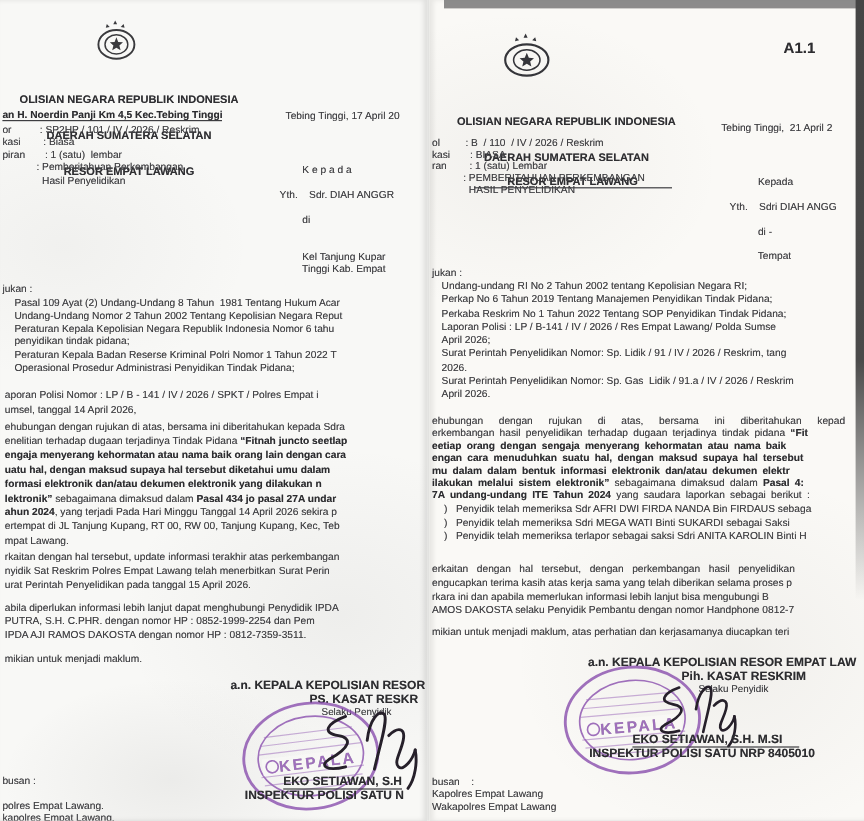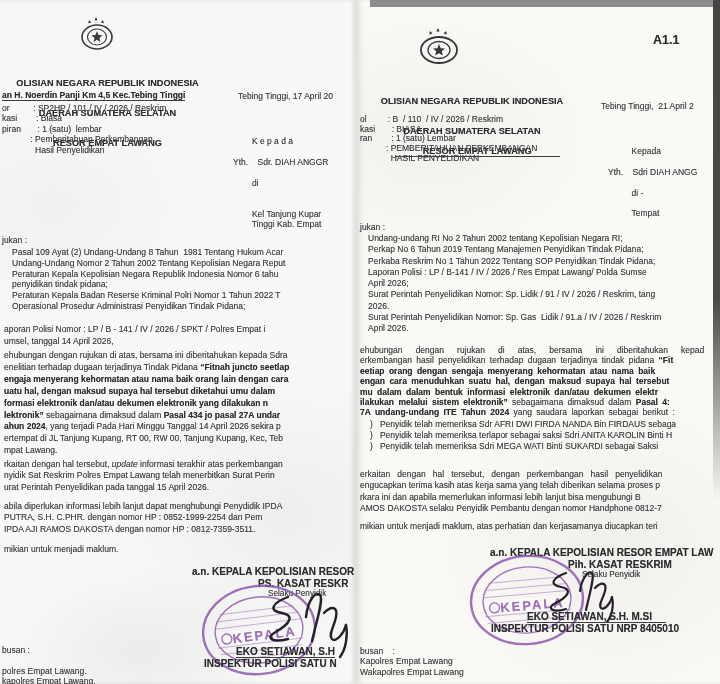--- a/index.html
+++ b/index.html
@@ -14,21 +14,21 @@
       #f8f8f6;
       box-shadow:inset -3px 0 4px rgba(0,0,0,.10);}
   .page-r{left:358px;width:362px;background:
       radial-gradient(240px 180px at 20% 20%,rgba(130,125,118,.07),transparent 70%),
       radial-gradient(260px 220px at 70% 80%,rgba(130,125,118,.08),transparent 70%),
       #faf9f6;
       box-shadow:inset 3px 0 4px rgba(0,0,0,.08);}
   .t{position:absolute;white-space:pre;}
   .lines div{white-space:pre;}
   .b{font-weight:bold;color:#2c2c2f;}
-  .i{font-style:italic;}
+  .i{}
   .ctr{text-align:center;}
   .f8{font-size:8.2px;}  .f85{font-size:8.5px;} .f86{font-size:10px;}  .f13{font-size:12.5px;}
   .lh96 div{line-height:9.7px;} .lh104 div{line-height:10.4px;}
   .lh108 div{line-height:10.8px;} .lh113 div{line-height:11.3px;}
   .lh119 div{line-height:11.9px;}
   .ws div{word-spacing:2px;}
   .ul{border-bottom:1px solid #3e3e41;}
   .hdr div{line-height:10px;font-weight:bold;color:#2e2e31;}
   .edge-top{position:absolute;top:0;left:12px;right:0;height:7px;background:#787878;opacity:.85;}
   .edge-right{position:absolute;top:0;right:0;width:7px;height:500px;
@@ -141,21 +141,21 @@
 
   <div class="t lines lh96 f85" style="left:2px;top:115px;"><div>ol         : B  / 110  / IV / 2026 / Reskrim</div><div>kasi       : BIASA</div><div>ran        : 1 (satu) Lembar</div><div>           : PEMBERITAHUAN PERKEMBANGAN</div><div>             HASIL PENYELIDIKAN</div></div>
 
   <div class="t lines lh104 f85" style="left:250px;top:146px;"><div>          Kepada</div><div>&nbsp;</div><div>Yth.    Sdri DIAH ANGG</div><div>&nbsp;</div><div>          di -</div><div>&nbsp;</div><div>          Tempat</div></div>
 
   <div class="t f85" style="left:2px;top:222px;">jukan :</div>
   <div class="t lines lh113 f85" style="left:10px;top:233px;"><div>Undang-undang RI No 2 Tahun 2002 tentang Kepolisian Negara RI;</div><div>Perkap No 6 Tahun 2019 Tentang Manajemen Penyidikan Tindak Pidana;</div><div>Perkaba Reskrim No 1 Tahun 2022 Tentang SOP Penyidikan Tindak Pidana;</div><div>Laporan Polisi : LP / B-141 / IV / 2026 / Res Empat Lawang/ Polda Sumse</div><div>April 2026;</div><div>Surat Perintah Penyelidikan Nomor: Sp. Lidik / 91 / IV / 2026 / Reskrim, tang</div><div>2026.</div><div>Surat Perintah Penyelidikan Nomor: Sp. Gas  Lidik / 91.a / IV / 2026 / Reskrim</div><div>April 2026.</div></div>
 
   <div class="t lines lh104 f85 ws" style="left:2px;top:345px;"><div>ehubungan   dengan   rujukan   di   atas,   bersama   ini   diberitahukan   kepad</div><div><span>erkembangan hasil penyelidikan terhadap dugaan terjadinya tindak pidana </span><span class="b">“Fit</span></div><div class="b">eetiap orang dengan sengaja menyerang kehormatan atau nama baik</div><div class="b">engan cara menuduhkan suatu hal, dengan maksud supaya hal tersebut</div><div class="b">mu dalam dalam bentuk informasi elektronik dan/atau dekumen elektr</div><div><span class="b">ilakukan melalui sistem elektronik”</span><span> sebagaimana dimaksud dalam </span><span class="b">Pasal 4:</span></div><div><span class="b">7A undang-undang ITE Tahun 2024</span><span> yang saudara laporkan sebagai berikut :</span></div></div>
 
-  <div class="t lines lh108 f85" style="left:12px;top:419px;"><div>)   Penyidik telah memeriksa Sdr AFRI DWI FIRDA NANDA Bin FIRDAUS sebaga</div><div>)   Penyidik telah memeriksa terlapor sebagai saksi Sdri ANITA KAROLIN Binti H</div><div>)   Penyidik telah memeriksa Sdri MEGA WATI Binti SUKARDI sebagai Saksi</div></div>
+  <div class="t lines lh108 f85" style="left:12px;top:419px;"><div>)   Penyidik telah memeriksa Sdr AFRI DWI FIRDA NANDA Bin FIRDAUS sebaga</div><div>)   Penyidik telah memeriksa Sdri MEGA WATI Binti SUKARDI sebagai Saksi</div><div>)   Penyidik telah memeriksa terlapor sebagai saksi Sdri ANITA KAROLIN Binti H</div></div>
 
   <div class="t lines lh113 f85" style="left:2px;top:469px;"><div>erkaitan   dengan   hal   tersebut,   dengan   perkembangan   hasil   penyelidikan</div><div>engucapkan terima kasih atas kerja sama yang telah diberikan selama proses p</div><div>rkara ini dan apabila memerlukan informasi lebih lanjut bisa mengubungi B</div><div>AMOS DAKOSTA selaku Penyidik Pembantu dengan nomor Handphone 0812-7</div></div>
 
   <div class="t f85" style="left:2px;top:521px;">mikian untuk menjadi maklum, atas perhatian dan kerjasamanya diucapkan teri</div>
 
   <div class="t b f86" style="left:132px;top:547px;">a.n. KEPALA KEPOLISIAN RESOR EMPAT LAW</div>
   <div class="t b f86" style="left:210px;top:559px;">Pih. KASAT RESKRIM</div>
   <div class="t f8" style="left:224px;top:570px;">Selaku Penyidik</div>
 
   <svg class="stamp" style="left:108px;top:552px;width:122px;height:96px;transform:rotate(-5deg);" viewBox="0 0 118 96">

